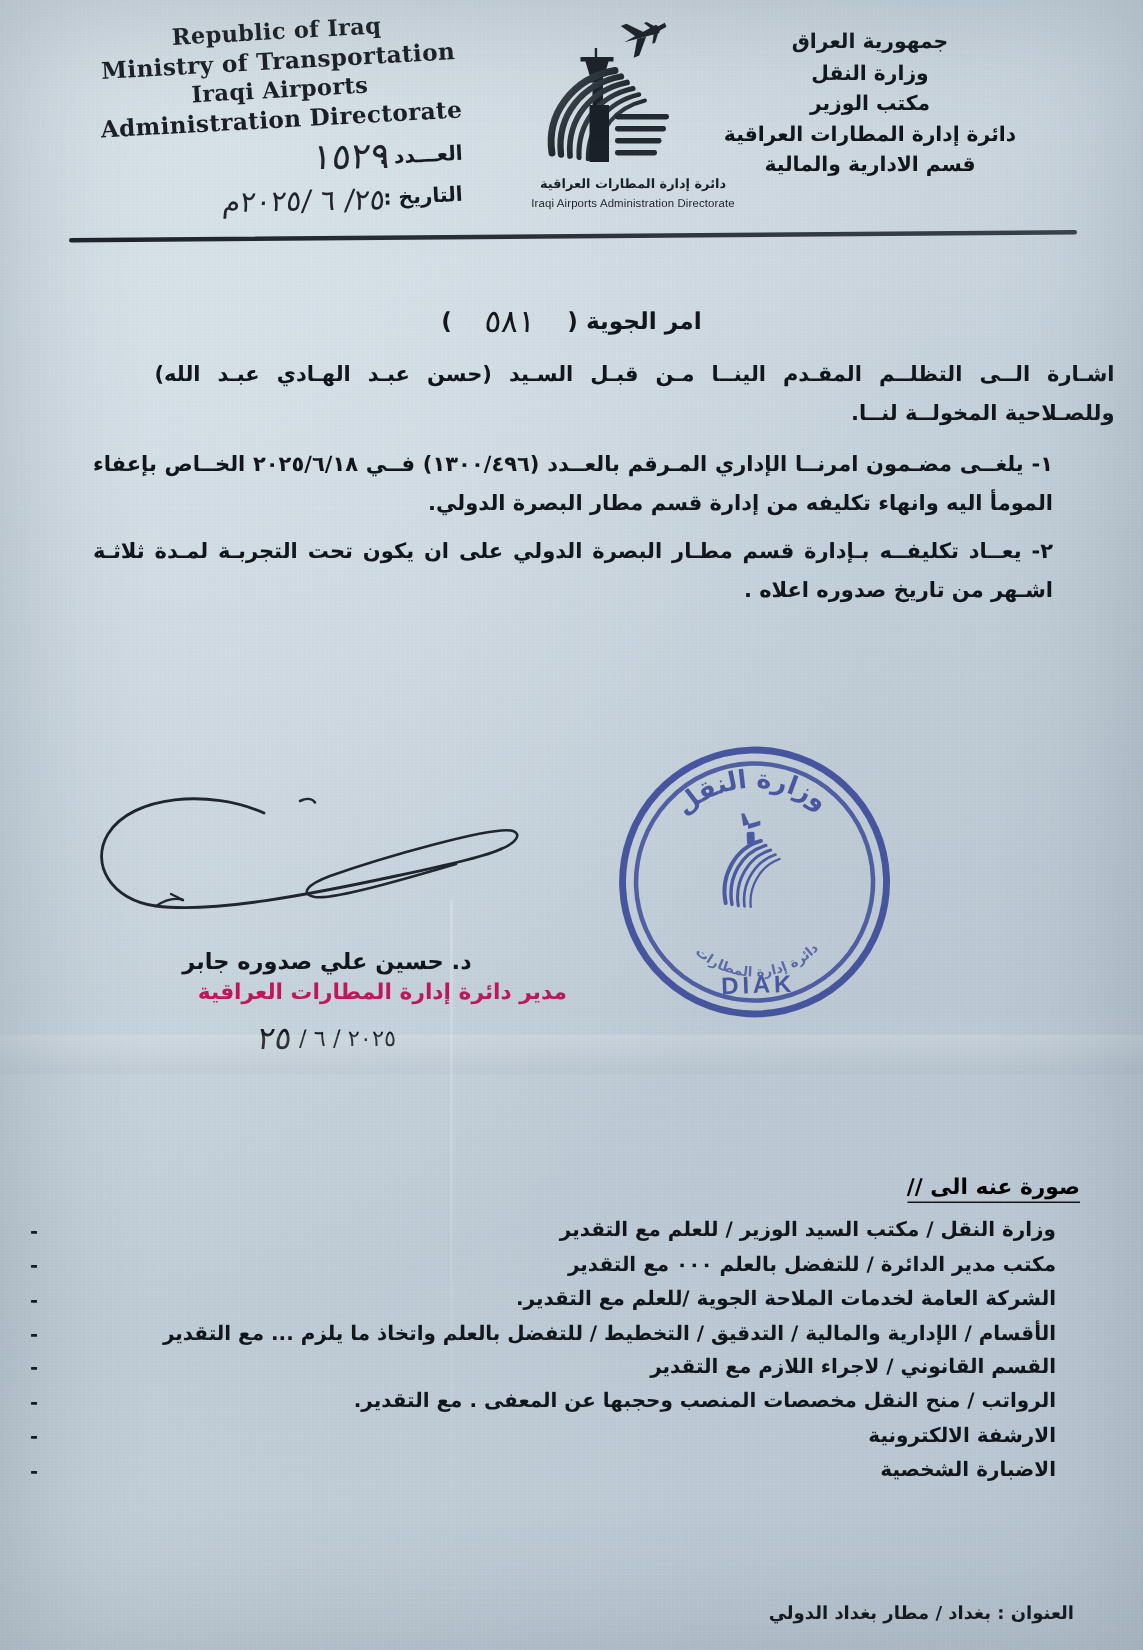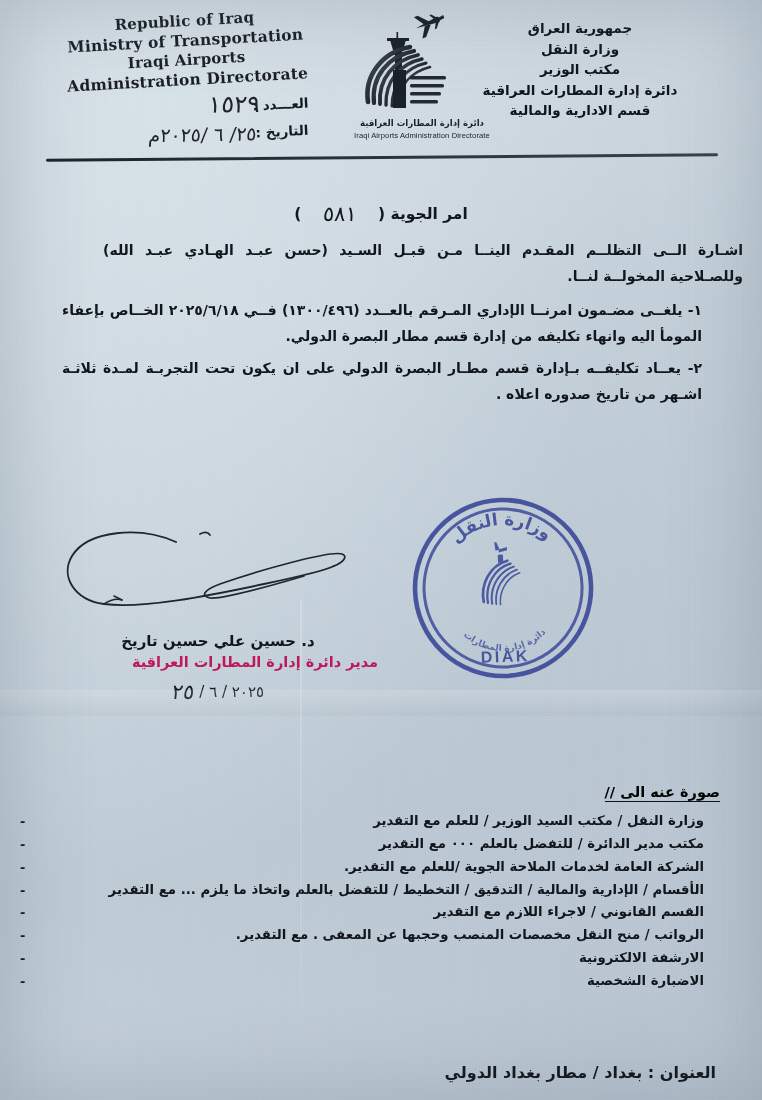--- a/index.html
+++ b/index.html
@@ -159,21 +159,21 @@
     padding-right:0;
   }
   #cc-list li .dash{
     position:absolute;left:-16px;top:1px;
     font-size:13px;font-weight:700;color:#11161c;
   }
 
   
   #footer{
     position:absolute;right:46px;bottom:18px;
-    font-size:16px;font-weight:700;color:#11161c;letter-spacing:-.2px;margin-left:24px;
+    font-size:12px;font-weight:700;color:#11161c;letter-spacing:-.2px;margin-left:24px;
   }
 
   
   .crease{position:absolute;pointer-events:none;}
   #crease1{left:0;top:690px;width:762px;height:26px;
     background:linear-gradient(180deg,rgba(255,255,255,.28),rgba(0,0,0,.05));opacity:.5;}
   #crease2{left:300px;top:600px;width:2px;height:500px;
     background:linear-gradient(180deg,rgba(255,255,255,.35),rgba(255,255,255,0));opacity:.6;}
   #vignette{position:absolute;inset:0;pointer-events:none;
     box-shadow:inset 0 0 90px rgba(70,85,100,.28);}
@@ -285,21 +285,21 @@
   <svg id="sig-svg" width="330" height="115" viewBox="0 0 330 115">
     <g fill="none" stroke="#20262e" stroke-linecap="round" stroke-linejoin="round">
       <path d="M118 22 C82 6 30 10 14 36 C2 56 16 80 46 84 C84 89 150 76 206 64 C244 56 268 50 276 46" stroke-width="1.9"></path>
       <path d="M276 46 C286 42 290 36 284 34 C272 30 196 52 162 64 C146 70 142 76 152 78
                C164 80 212 66 246 56" stroke-width="1.7"></path>
       <path d="M46 84 C52 80 58 78 64 80" stroke-width="1.6"></path>
       <path d="M64 80 L56 76" stroke-width="1.5"></path>
       <path d="M142 14 C146 12 150 12 152 15" stroke-width="1.7"></path>
     </g>
   </svg>
-  <div id="sig-name" class="rtl">د. حسين علي حسين تاريخ</div>
+  <div id="sig-name" class="rtl">د. حسين علي صدوره جابر</div>
   <div id="sig-role" class="rtl">مدير دائرة إدارة المطارات العراقية</div>
   <div id="sig-date" class="rtl">
     <span>٢٠٢٥</span>
     <span>/</span>
     <span>٦</span>
     <span>/</span>
     <span class="hday">٢٥</span>
   </div>
 </div>
 

